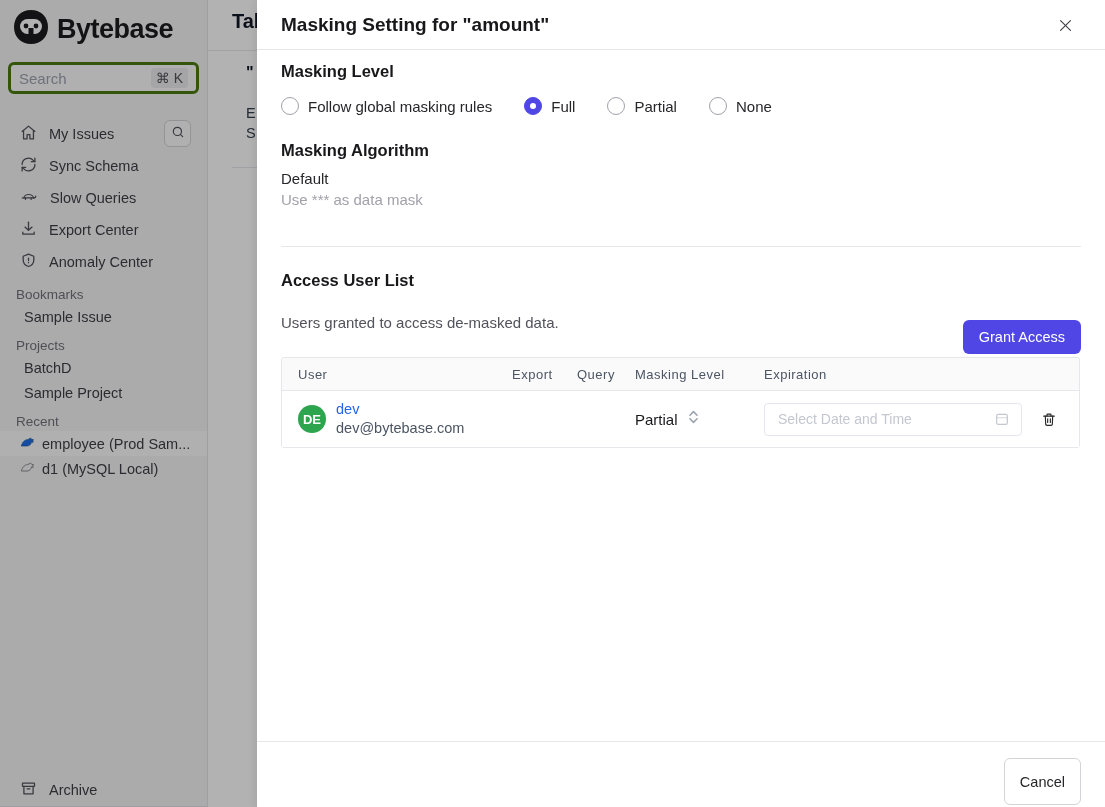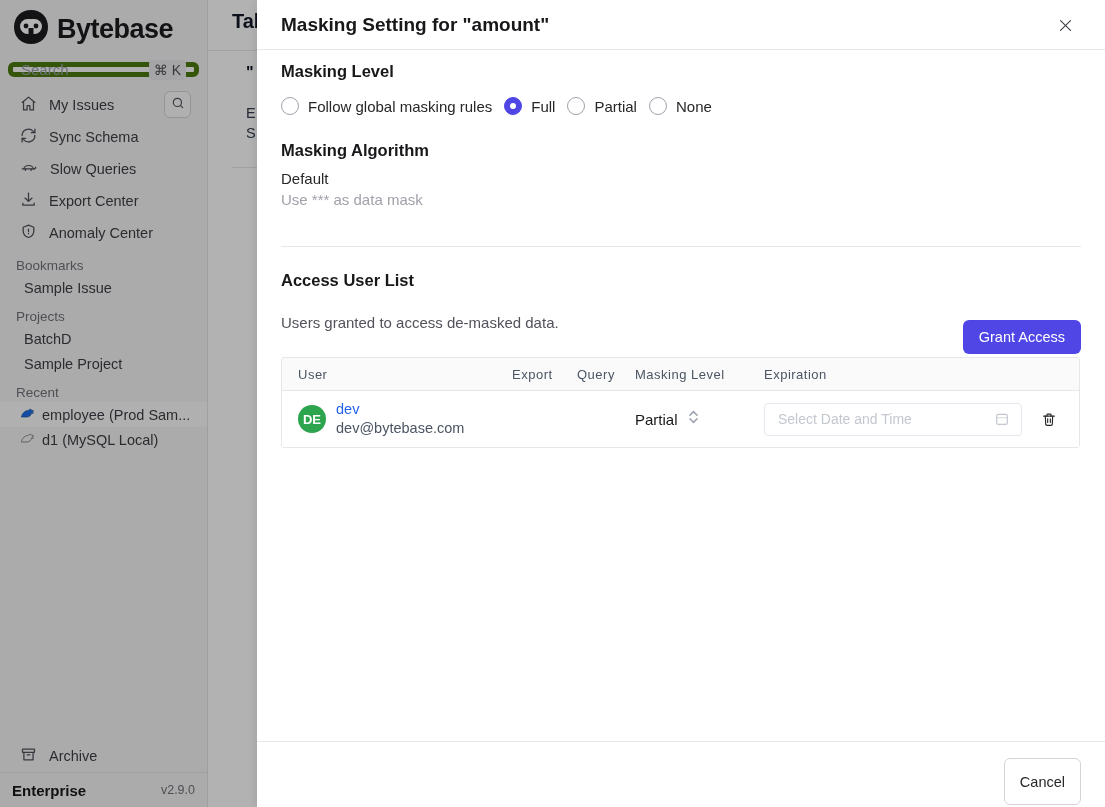--- a/index.html
+++ b/index.html
@@ -5,21 +5,21 @@
   * { margin:0; padding:0; box-sizing:border-box; }
   html,body { font-family:"Liberation Sans", sans-serif; }
   .screen { position:relative; width:1105px; height:807px; background:#c2410c; overflow:hidden; }
 
   
   .sidebar { position:absolute; left:0; top:0; width:208px; height:807px;
              background:#f5f5f6; border-right:1px solid #e4e4e7;
              display:flex; flex-direction:column; }
   .logo-row { display:flex; align-items:center; gap:7px; padding:10px 12px; height:58px; }
   .logo-text { font-size:27px; font-weight:700; color:#1c1b1f; letter-spacing:-0.5px; }
-  .search-box { margin:4px 8px 8px; height:15px; border:5px solid #4d7c0f; border-radius:6px;
+  .search-box { margin:4px 8px 20px; height:32px; border:3px solid #4d7c0f; border-radius:6px;
                 background:#fdfdfe; display:flex; align-items:center; padding:0 8px; gap:6px; }
   .search-box input { flex:1; border:0; outline:0; background:transparent; font-size:15px;
                       color:#3f3f46; font-family:inherit; min-width:0; }
   .search-box input::placeholder { color:#9ca3af; }
   .kbd { font-size:14px; color:#52525b; background:#ececef; border-radius:4px; padding:2px 5px; white-space:nowrap; }
   .nav { margin-top:4px; position:relative; }
   .nav-item { height:32px; display:flex; align-items:center; gap:12px; padding:0 14px 0 20px;
               font-size:14.5px; color:#3f3f46; cursor:pointer; }
   .nav-item svg { flex:none; }
   .mini-search-btn { position:absolute; right:16px; top:2px; width:27px; height:27px;
@@ -53,21 +53,21 @@
   
   .modal { position:absolute; left:257px; top:0; width:848px; height:807px; background:#fff;
            box-shadow:-2px 0 8px rgba(0,0,0,.08); }
   .modal-header { position:relative; height:50px; display:flex; align-items:center;
                   padding:0 24px; border-bottom:1px solid #e5e7eb; }
   .modal-title { font-size:19px; font-weight:600; color:#18181b; }
   .close-btn { position:absolute; right:28px; top:13px; width:24px; height:24px;
                display:flex; align-items:center; justify-content:center; cursor:pointer; background:none; border:0; }
   .modal-body { position:relative; padding:12px 24px 0; }
   .h2 { font-size:16.5px; font-weight:600; color:#18181b; }
-  .radio-row { display:flex; align-items:center; margin-top:16px; gap:12px; }
+  .radio-row { display:flex; align-items:center; margin-top:16px; gap:32px; }
   .radio-opt { display:flex; align-items:center; gap:9px; font-size:15px; color:#27272a; cursor:pointer; }
   .radio { width:18px; height:18px; border-radius:50%; border:1.5px solid #a1a1aa; background:#fff;
            position:relative; flex:none; }
   .radio.checked { background:#4f46e5; border-color:#4f46e5; }
   .radio.checked::after { content:""; position:absolute; left:50%; top:50%; width:6px; height:6px;
                           margin:-3px 0 0 -3px; border-radius:50%; background:#fff; }
   .algo-head { margin-top:26px; }
   .algo-name { margin-top:10px; font-size:15px; color:#27272a; }
   .algo-desc { margin-top:4px; font-size:15px; color:#a1a1aa; }
   .section-div { margin-top:38px; border-top:1px solid #e5e7eb; }
@@ -236,24 +236,20 @@
         <span>
           <svg width="17" height="17" viewBox="0 0 24 24" fill="none" stroke="#52525b" stroke-width="1.8" stroke-linecap="round" stroke-linejoin="round">
               <rect x="3.5" y="4.5" width="17" height="4.5" rx="0.5"></rect>
               <path d="M5.5 9v10.5h13V9"></path>
               <path d="M10 12.5h4"></path>
             </svg>
         </span>
         <span>Archive</span>
       </div>
       <div class="divider-h"></div>
-      <div class="sidebar-footer">
-        <span class="plan">Enterprise</span>
-        <span class="version">v2.9.0</span>
-      </div>
     </div>
   </aside>
 
   <main class="underlay">
     <div class="u-heading">Tab</div>
     <div class="u-div1"></div>
     <div class="u-quote">"</div>
     <div class="u-e">E</div>
     <div class="u-s">S</div>
     <div class="u-div2"></div>

